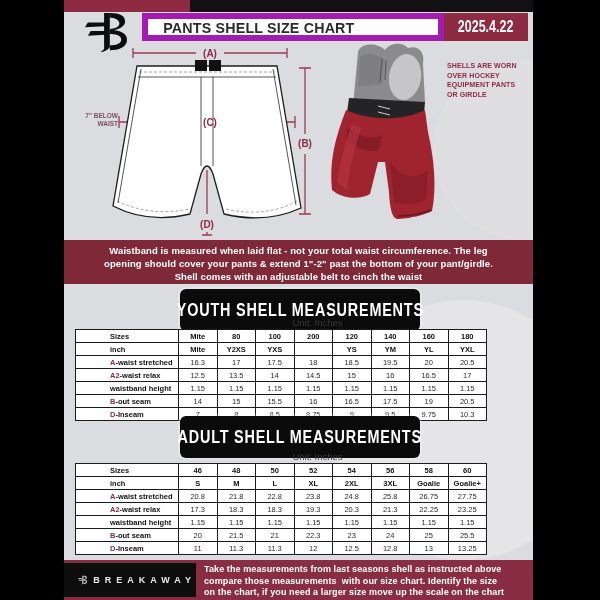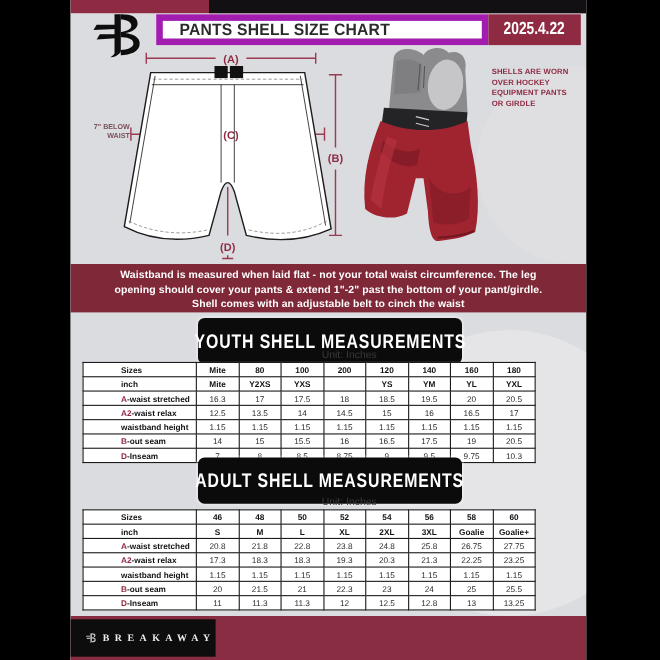--- a/index.html
+++ b/index.html
@@ -42,21 +42,21 @@
   .meas-table td{border:1px solid #1b1b1b;text-align:center;font-size:7.5px;height:12px;
                  padding:0;color:#2a2a2a;overflow:hidden;white-space:nowrap;}
   .meas-table td.lbl{text-align:left;padding-left:34px;font-weight:bold;color:#111;}
   .meas-table td.hdr{font-weight:bold;color:#111;}
   .meas-table .pre{color:#8e2b43;}
   .watermark{position:absolute;border-radius:50%;background:rgba(255,255,255,.28);}
   
   .footer{position:absolute;left:0;top:560px;width:469px;height:40px;background:#892e42;}
   .footer-logo-box{position:absolute;left:0;top:3px;width:132px;height:34px;background:#0d0d0d;
                    display:flex;align-items:center;}
-  .brand{color:#ececec;font-size:9px;font-weight:bold;letter-spacing:5px;margin-left:6px;white-space:nowrap;font-family:Liberation Serif, serif;}
+  .brand{color:#ececec;font-size:9px;font-weight:bold;letter-spacing:5px;margin-left:6px;white-space:nowrap;}
   .footer-text{position:absolute;left:140px;top:4px;width:324px;color:#fff;font-size:9px;
                font-weight:bold;line-height:11.5px;letter-spacing:.1px;}
   .mline{white-space:pre;}
 </style>
 </head>
 <body>
 
 <div class="page">
 
   <div class="watermark" style="right:-60px;top:300px;width:260px;height:260px;"></div>
@@ -338,15 +338,20 @@
       <svg viewBox="0 0 44 44" style="width:24px;height:24px;margin-left:14px;">
         <g fill="#c9c9c9">
           <polygon points="3,12 21,12 21,16 0,17"></polygon>
           <polygon points="6,21 21,21 21,25 3,26"></polygon>
           <path d="M20,2 h6 v36 q-4,5 -10,5 q5,-3 4,-5 z"></path>
           <path d="M26,2 c11,0 16,3 16,9 c0,5 -6,8 -12,9 c8,1 14,4 14,10 c0,8 -9,11 -18,11 l0,-5 c6,0 12,-2 12,-6 c0,-5 -7,-6 -12,-6 l0,-5 c5,-1 10,-2 10,-6 c0,-4 -5,-6 -10,-6 z"></path>
         </g>
       </svg>
       <span class="brand">BREAKAWAY</span>
     </div>
+    <div class="footer-text">
+      <div class="mline">Take the measurements from last seasons shell as instructed above</div>
+      <div class="mline">compare those measurements  with our size chart. Identify the size</div>
+      <div class="mline">on the chart, if you need a larger size move up the scale on the chart</div>
+    </div>
   </div>
 
 </div>
 
 </body></html>

